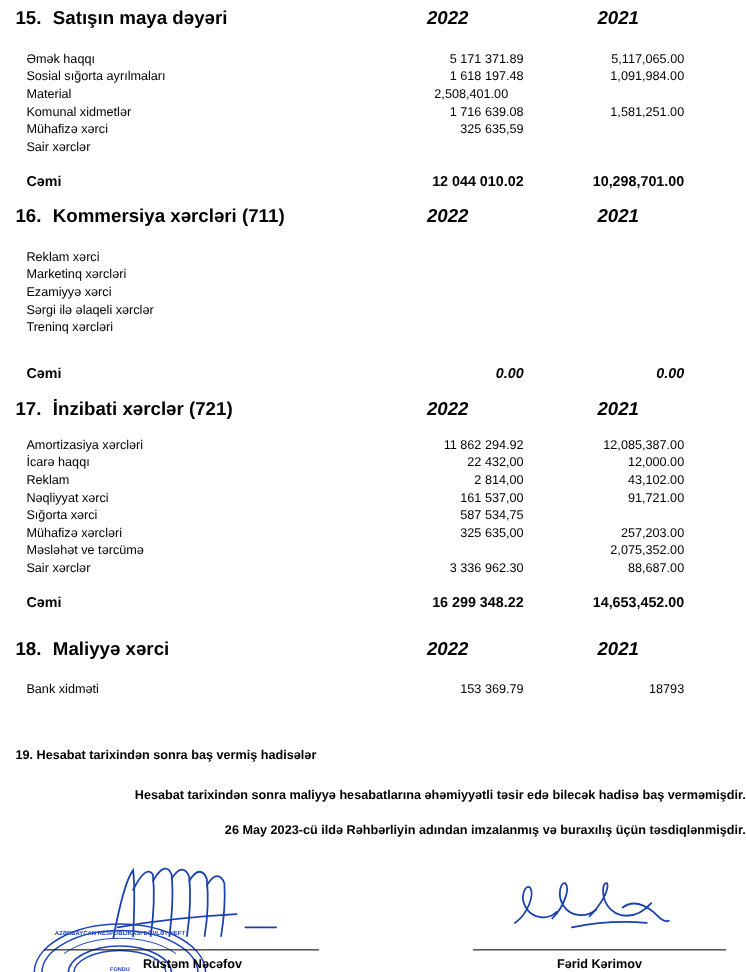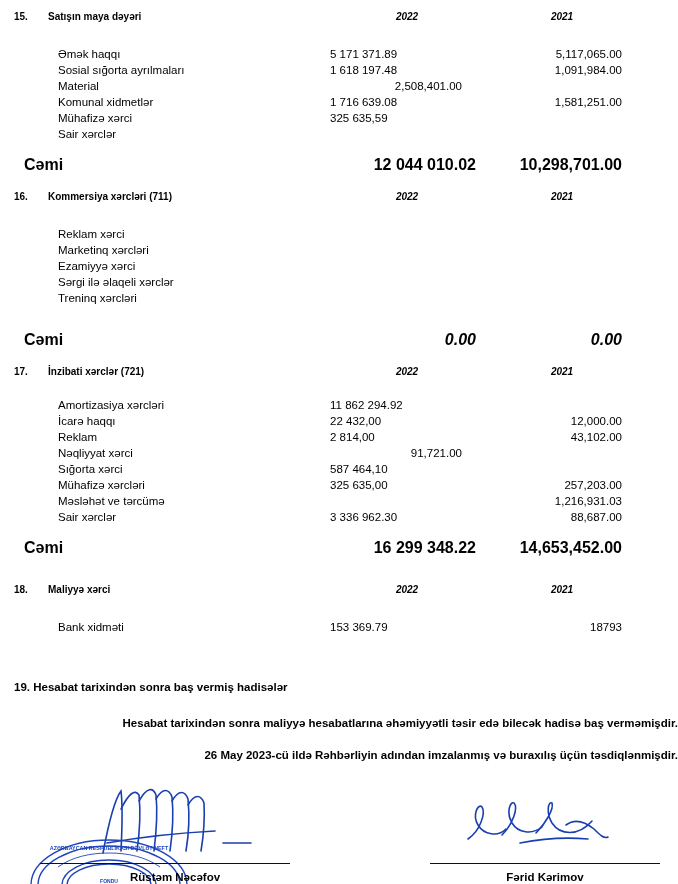--- a/index.html
+++ b/index.html
@@ -26,29 +26,29 @@
     width: 100%;
   }
   
   .row {
     display: grid;
     grid-template-columns: 330px 160px 160px;
     align-items: baseline;
     font-size: 11.5px;
     line-height: 16px;
   }
-  .row .c1 { padding-left: 24px; margin-left: 34px; }
-  .row .c2 { text-align: left; padding-right: 14px; }
+  .row .c1 { padding-left: 24px; }
+  .row .c2 { text-align: right; padding-right: 14px; }
   .row .c3 { text-align: right; padding-right: 28px; }
 
   .hdr {
     display: grid;
     grid-template-columns: 330px 160px 160px;
     align-items: baseline;
-    font-size: 10px;
+    font-size: 17px;
     font-weight: bold;
     line-height: 18px;
   }
   .hdr .n {
     display: inline-block;
     width: 34px;
     padding-left: 14px;
   }
   .hdr .c1 { white-space: nowrap; }
   .hdr .c2, .hdr .c3 {
@@ -56,21 +56,21 @@
     font-weight: bold;
     text-align: center;
   }
   .hdr .c3 { padding-right: 16px; }
   .hdr .c2 { padding-right: 6px; }
 
   .total {
     display: grid;
     grid-template-columns: 330px 160px 160px;
     align-items: baseline;
-    font-size: 16px;
+    font-size: 13px;
     font-weight: bold;
     line-height: 18px;
   }
   .total .c1 { padding-left: 24px; }
   .total .c2 { text-align: right; padding-right: 14px; }
   .total .c3 { text-align: right; padding-right: 28px; }
   .total.italic .c2, .total.italic .c3 { font-style: italic; margin-top: 11px; }
   .sp8 { height: 8px; }
   .sp14 { height: 14px; }
   .sp16 { height: 16px; }
@@ -224,49 +224,51 @@
     <div class="sp14"></div>
     <div class="hdr">
       <div class="c1"><span class="n">17.</span><span>İnzibati xərclər (721)</span></div>
       <div class="c2">2022</div>
       <div class="c3">2021</div>
     </div>
     <div class="sp16"></div>
     <div class="row">
       <div class="c1">Amortizasiya xərcləri</div>
       <div class="c2">11 862 294.92</div>
+      <div class="c3">12,085,387.00</div>
     </div>
     <div class="row">
       <div class="c1">İcarə haqqı</div>
       <div class="c2">22 432,00</div>
       <div class="c3">12,000.00</div>
     </div>
     <div class="row">
       <div class="c1">Reklam</div>
       <div class="c2">2 814,00</div>
       <div class="c3">43,102.00</div>
     </div>
     <div class="row">
       <div class="c1">Nəqliyyat xərci</div>
+      <div class="c2">161 537,00</div>
       <div class="c3">91,721.00</div>
     </div>
     <div class="row">
       <div class="c1">Sığorta xərci</div>
-      <div class="c2">587 464,10</div>
+      <div class="c2">587 534,75</div>
       <div class="c3"></div>
     </div>
     <div class="row">
       <div class="c1">Mühafizə xərcləri</div>
       <div class="c2">325 635,00</div>
       <div class="c3">257,203.00</div>
     </div>
     <div class="row">
       <div class="c1">Məsləhət ve tərcümə</div>
       <div class="c2"></div>
-      <div class="c3">1,216,931.03</div>
+      <div class="c3">2,075,352.00</div>
     </div>
     <div class="row">
       <div class="c1">Sair xərclər</div>
       <div class="c2">3 336 962.30</div>
       <div class="c3">88,687.00</div>
     </div>
     <div class="sp14"></div>
     <div class="total">
       <div class="c1">Cəmi</div>
       <div class="c2">16 299 348.22</div>

